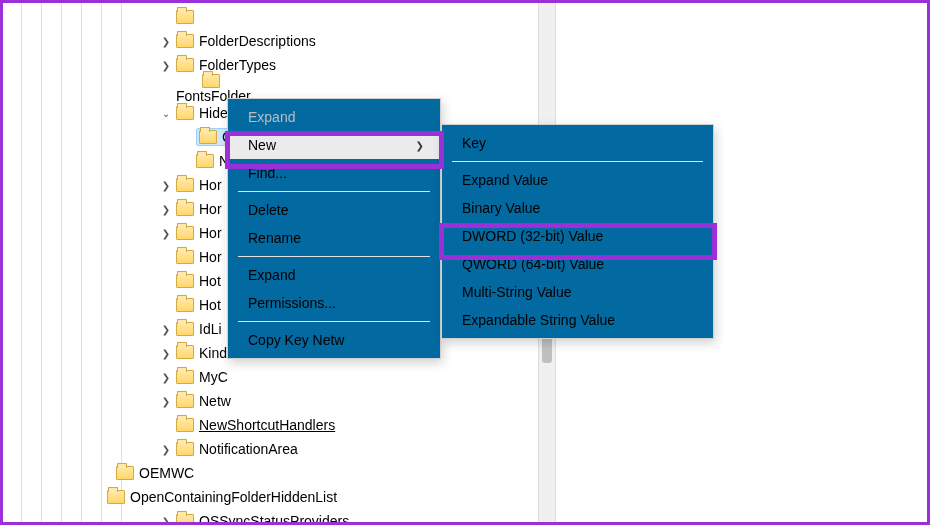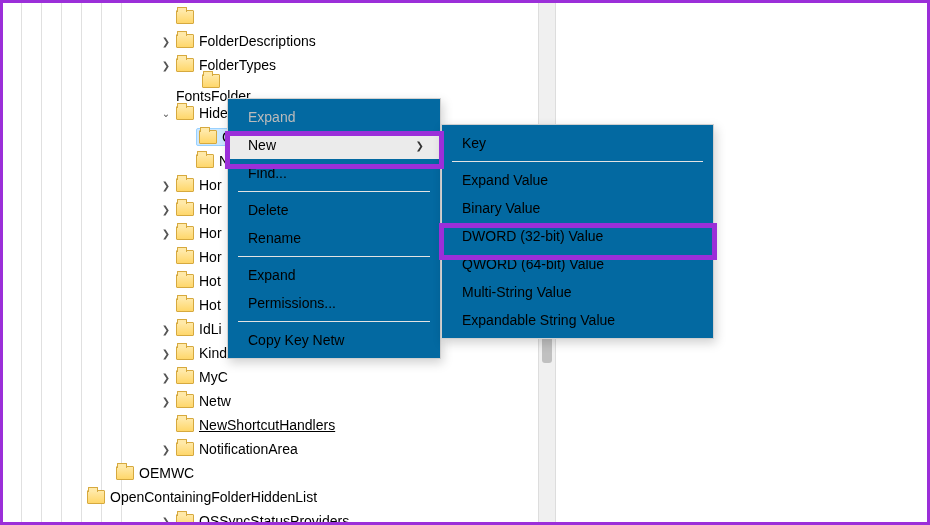--- a/index.html
+++ b/index.html
@@ -215,21 +215,21 @@
     </div>
     <div class="node" style="padding-left: 155px;">
       <span class="chev">❯</span>
       <span style="display: inline-flex; align-items: center;">
         <span class="folder-icon"></span>
         <span class="label truncated" style="width: 30px; display: inline-block;">IdLi</span>
       </span>
     </div>
     <div class="node" style="padding-left: 155px;">
       <span class="chev">❯</span>
-      <span style="display: inline-flex; align-items: center;">
+      <span style="display: inline-flex; align-items: flex-start;">
         <span class="folder-icon"></span>
         <span class="label truncated" style="width: 35px; display: inline-block;">Kind</span>
       </span>
     </div>
     <div class="node" style="padding-left: 155px;">
       <span class="chev">❯</span>
       <span style="display: inline-flex; align-items: center;">
         <span class="folder-icon"></span>
         <span class="label truncated" style="width: 35px; display: inline-block;">MyC</span>
       </span>
@@ -255,21 +255,21 @@
         <span class="label">NotificationArea</span>
       </span>
     </div>
     <div class="node" style="padding-left: 95px;">
       <span class="chev blank">❯</span>
       <span style="display: inline-flex; align-items: center;">
         <span class="folder-icon"></span>
         <span class="label">OEMWC</span>
       </span>
     </div>
-    <div class="node" style="padding-left: 66px;">
+    <div class="node" style="padding-left: 86px;">
       <span class="chev blank">❯</span>
       <span style="display: inline-flex; align-items: center;">
         <span class="folder-icon"></span>
         <span class="label">OpenContainingFolderHiddenList</span>
       </span>
     </div>
     <div class="node" style="padding-left: 155px;">
       <span class="chev">❯</span>
       <span style="display: inline-flex; align-items: center;">
         <span class="folder-icon"></span>

